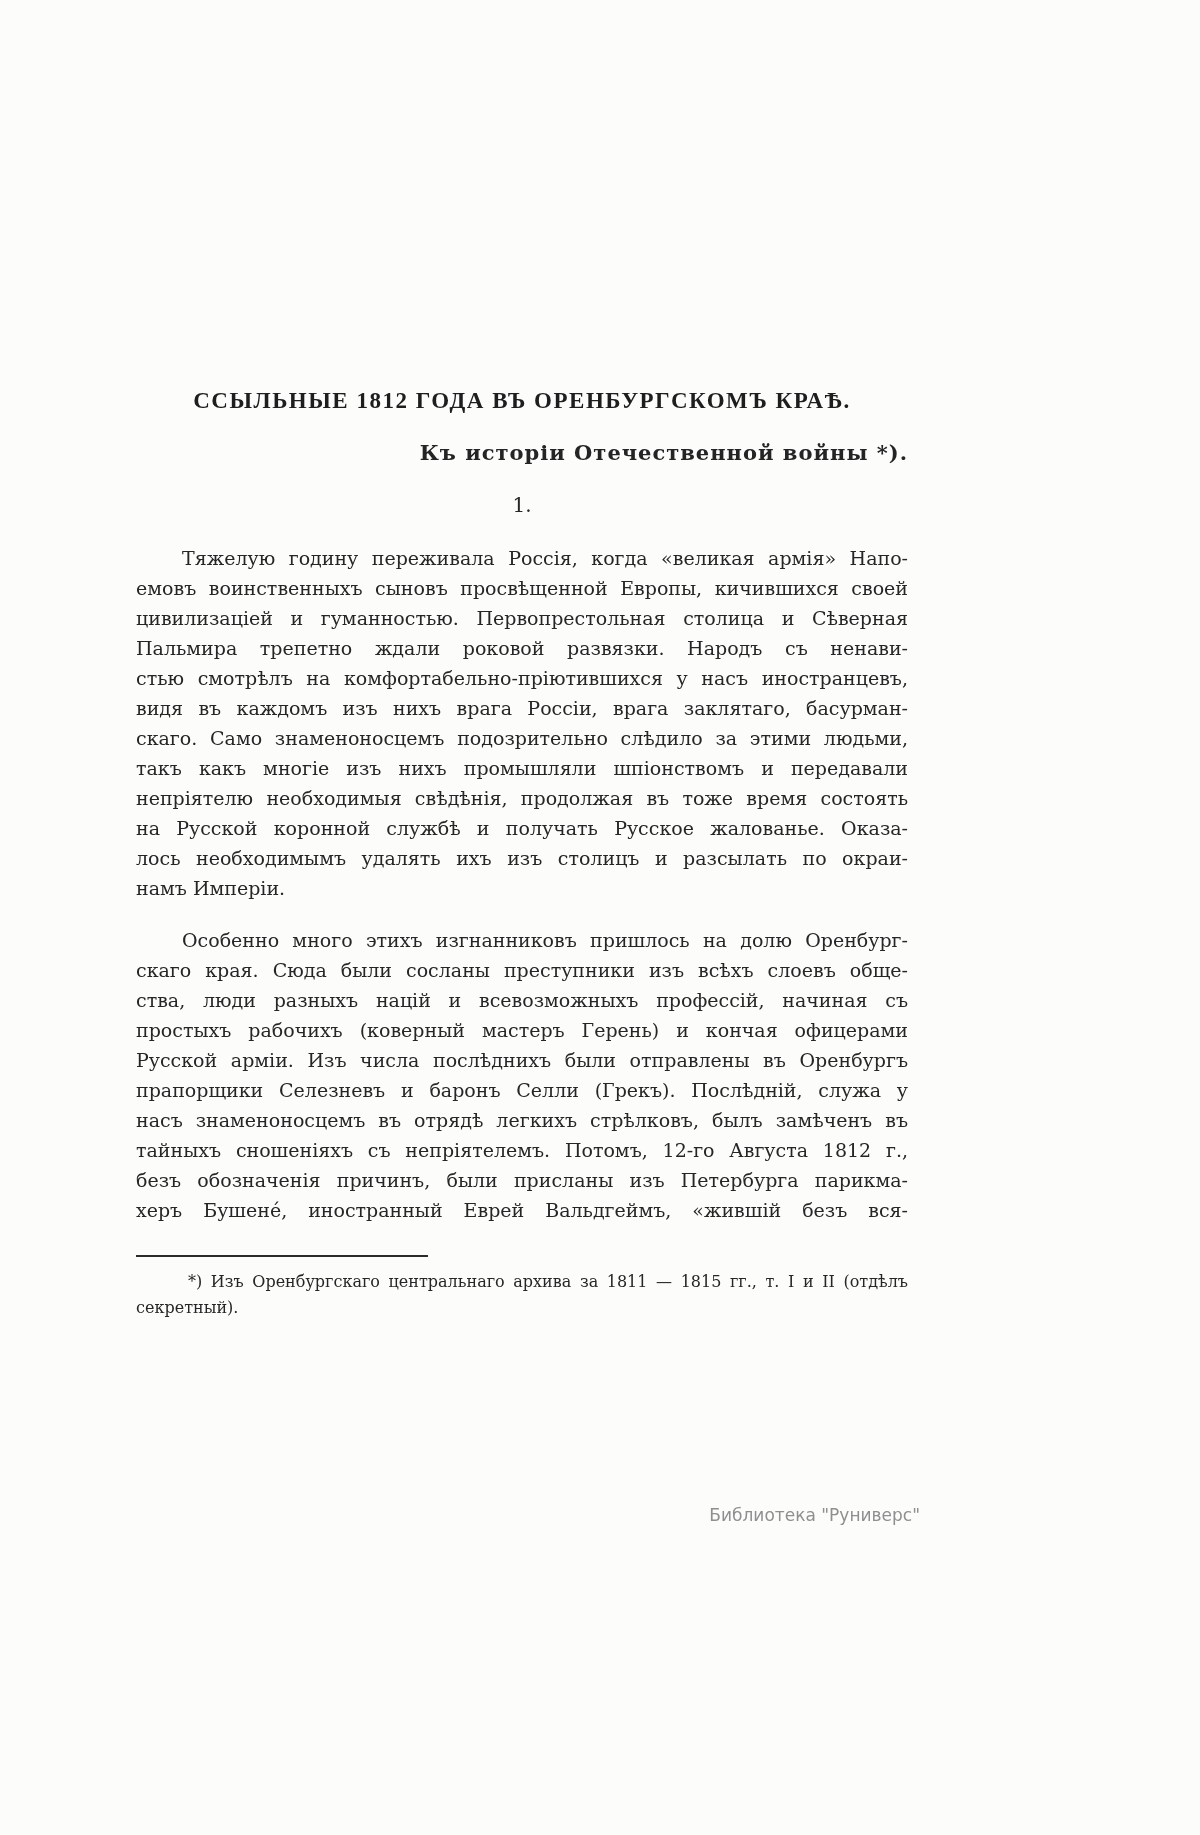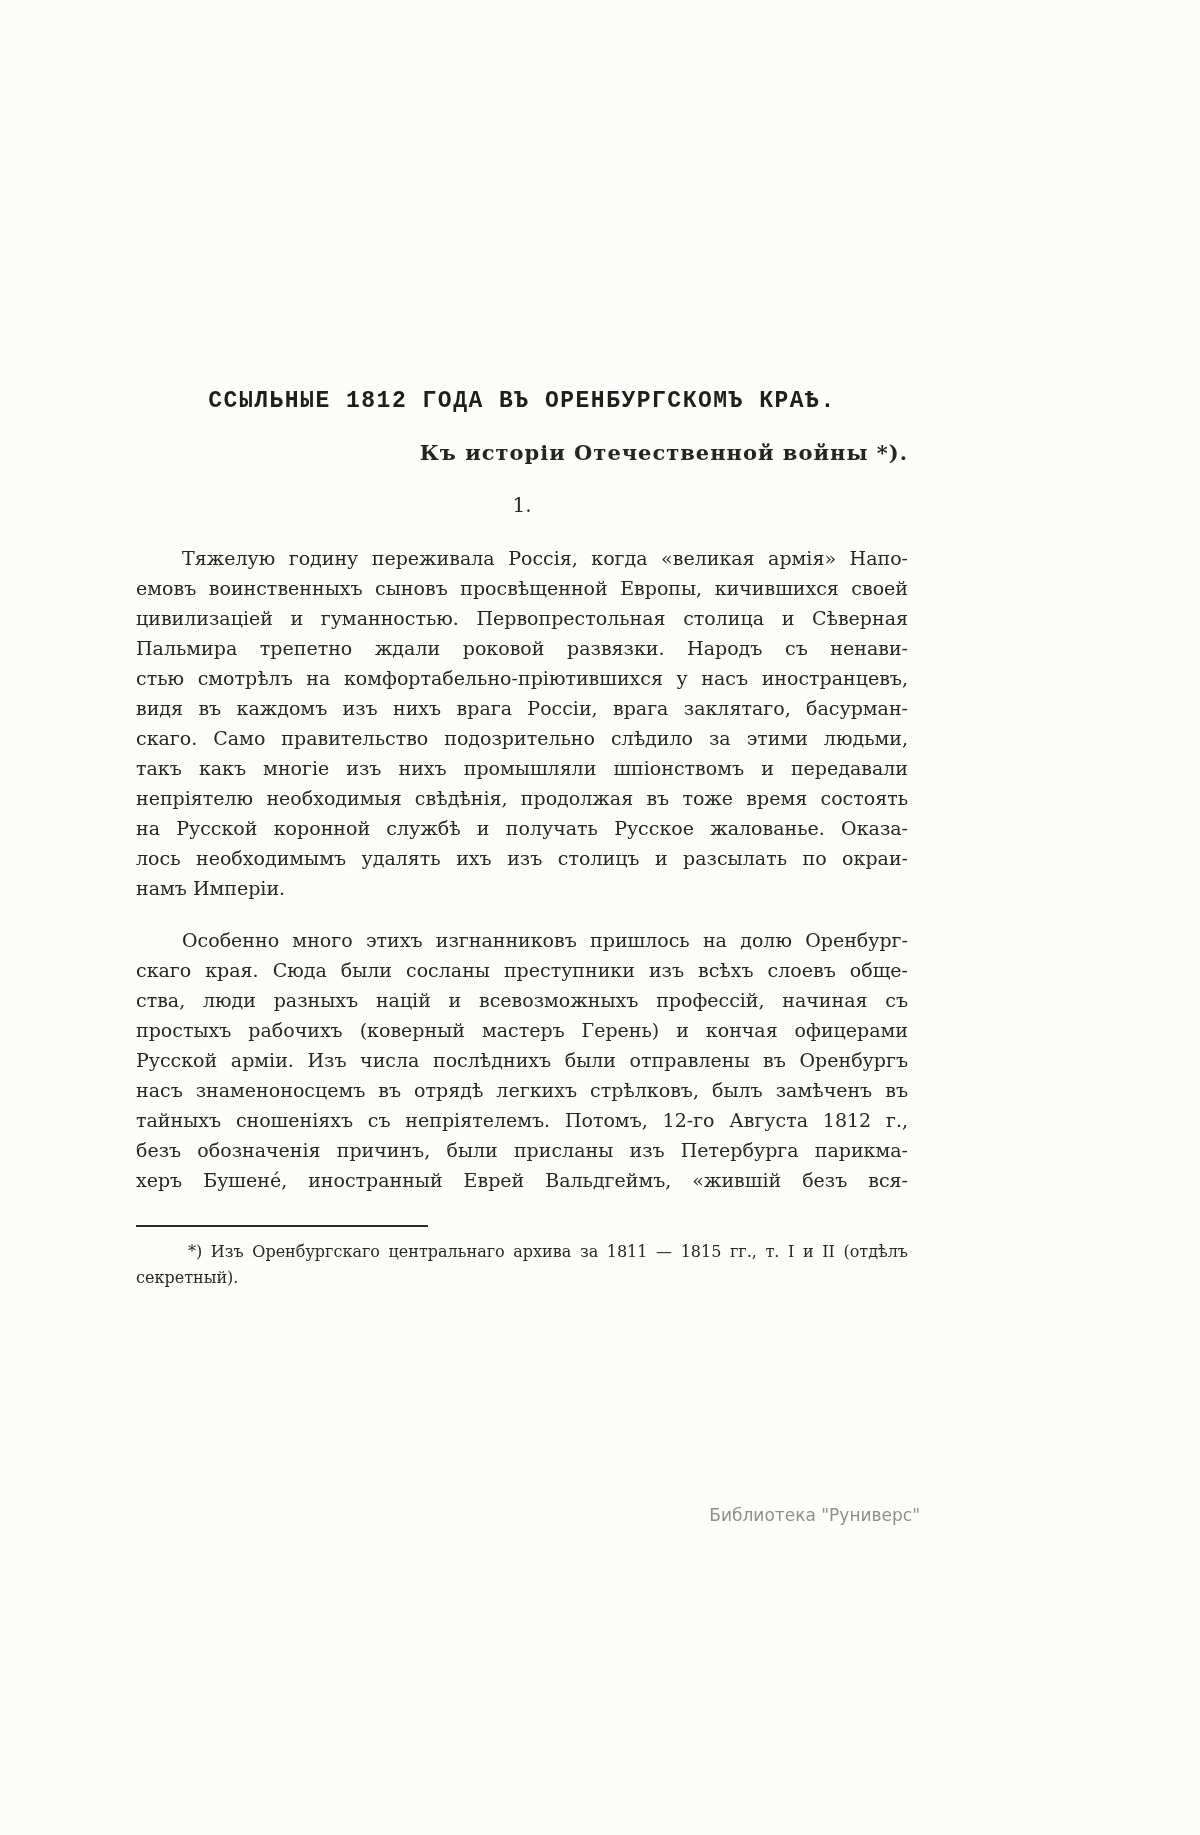--- a/index.html
+++ b/index.html
@@ -18,21 +18,21 @@
   }
   .content {
     position: absolute;
     left: 136px;
     top: 388px;
     width: 772px;
   }
   .title {
     margin: 0;
     text-align: center;
-    font-family: Liberation Mono, monospace;
+    font-family: Liberation Serif, serif;
     font-weight: bold;
     font-size: 23px;
     letter-spacing: 1.5px;
     color: #1e1e1e;
     white-space: nowrap;
   }
   .subtitle {
     margin: 26px 0 0 0;
     text-align: right;
     font-family: "DejaVu Serif", serif;
@@ -87,33 +87,34 @@
     <h1 class="title">ССЫЛЬНЫЕ 1812 ГОДА ВЪ ОРЕНБУРГСКОМЪ КРАѢ.</h1>
     <h2 class="subtitle">Къ исторіи Отечественной войны *).</h2>
     <div class="section-num">1.</div>
     <div class="para">
         <div class="line first">Тяжелую годину переживала Россія, когда «великая армія» Напо-</div>
         <div class="line">емовъ воинственныхъ сыновъ просвѣщенной Европы, кичившихся своей</div>
         <div class="line">цивилизаціей и гуманностью. Первопрестольная столица и Сѣверная</div>
         <div class="line">Пальмира трепетно ждали роковой развязки. Народъ съ ненави-</div>
         <div class="line">стью смотрѣлъ на комфортабельно-пріютившихся у насъ иностранцевъ,</div>
         <div class="line">видя въ каждомъ изъ нихъ врага Россіи, врага заклятаго, басурман-</div>
-        <div class="line">скаго. Само правительство подозрительно слѣдило за этими людьми,</div>
+        <div class="line">скаго. Само знаменоносцемъ подозрительно слѣдило за этими людьми,</div>
         <div class="line">такъ какъ многіе изъ нихъ промышляли шпіонствомъ и передавали</div>
         <div class="line">непріятелю необходимыя свѣдѣнія, продолжая въ тоже время состоять</div>
         <div class="line">на Русской коронной службѣ и получать Русское жалованье. Оказа-</div>
         <div class="line">лось необходимымъ удалять ихъ изъ столицъ и разсылать по окраи-</div>
         <div class="line last">намъ Имперіи.</div>
       </div>
     <div class="para para-2">
         <div class="line first">Особенно много этихъ изгнанниковъ пришлось на долю Оренбург-</div>
         <div class="line">скаго края. Сюда были сосланы преступники изъ всѣхъ слоевъ обще-</div>
         <div class="line">ства, люди разныхъ націй и всевозможныхъ профессій, начиная съ</div>
         <div class="line">простыхъ рабочихъ (коверный мастеръ Герень) и кончая офицерами</div>
         <div class="line">Русской арміи. Изъ числа послѣднихъ были отправлены въ Оренбургъ</div>
+        <div class="line">прапорщики Селезневъ и баронъ Селли (Грекъ). Послѣдній, служа у</div>
         <div class="line">насъ знаменоносцемъ въ отрядѣ легкихъ стрѣлковъ, былъ замѣченъ въ</div>
         <div class="line">тайныхъ сношеніяхъ съ непріятелемъ. Потомъ, 12-го Августа 1812 г.,</div>
         <div class="line">безъ обозначенія причинъ, были присланы изъ Петербурга парикма-</div>
         <div class="line">херъ Бушене́, иностранный Еврей Вальдгеймъ, «жившій безъ вся-</div>
       </div>
     <div class="footnote-rule"></div>
     <div class="footnote">
         <div class="line first">*) Изъ Оренбургскаго центральнаго архива за 1811 — 1815 гг., т. I и II (отдѣлъ</div>
         <div class="line last">секретный).</div>
       </div>

